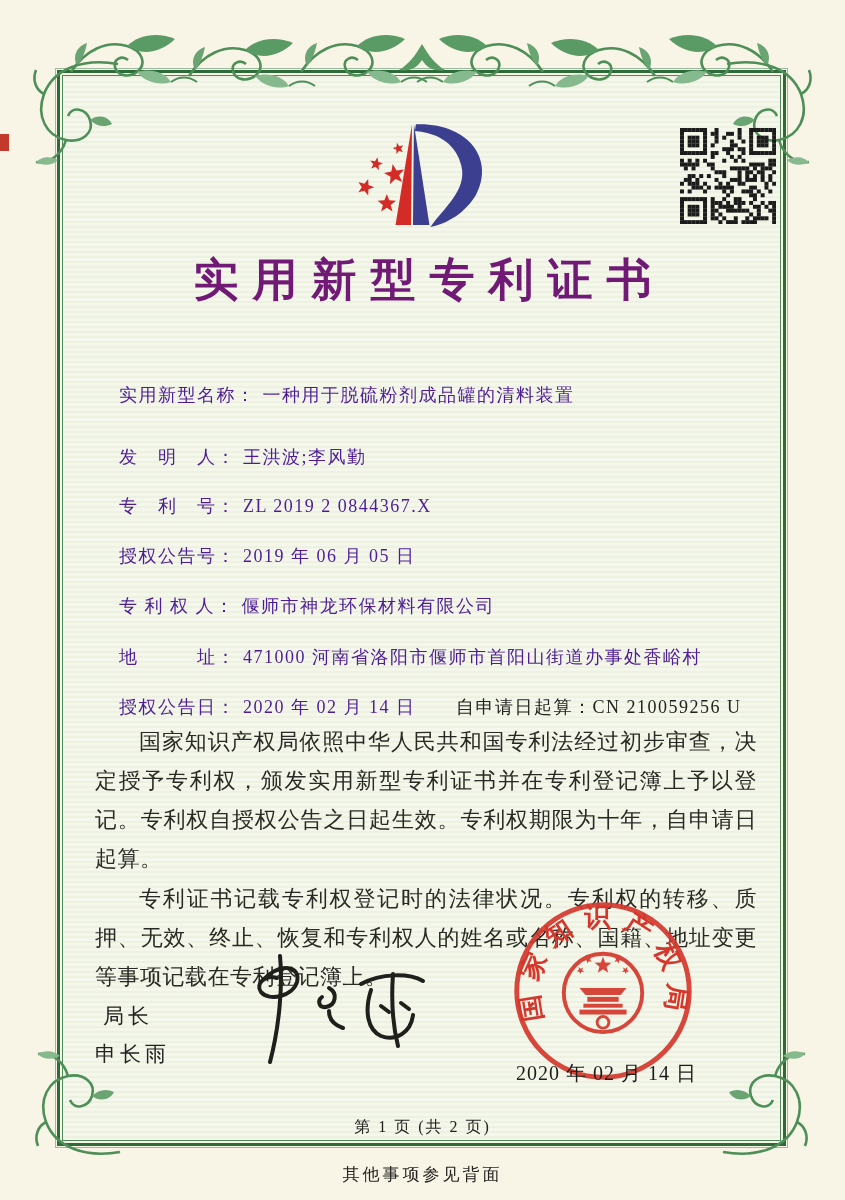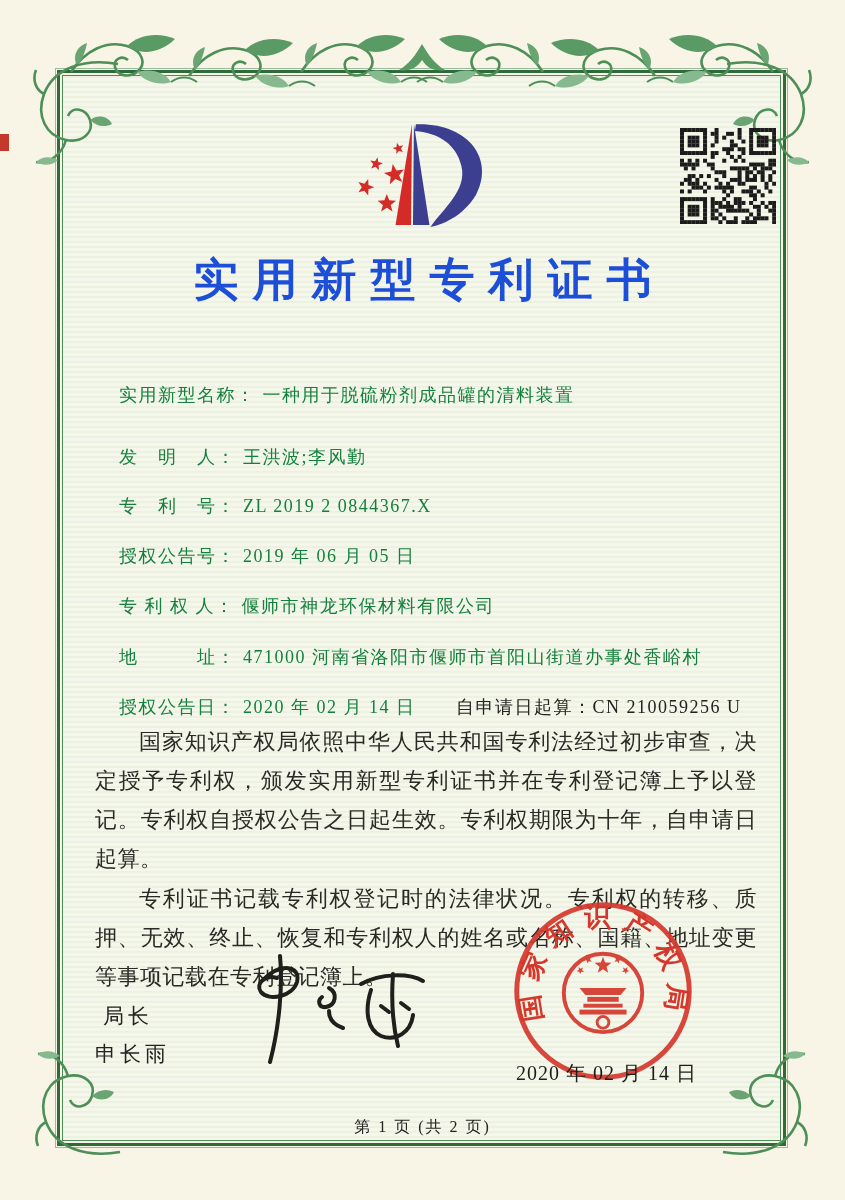--- a/index.html
+++ b/index.html
@@ -33,25 +33,25 @@
     position:absolute; left:78px; top:132px;
     font-size:18px; letter-spacing:3px; color:#23231f;
   }
 
   .logo { position:absolute; left:350px; top:120px; }
   .qr { position:absolute; left:680px; top:128px; }
 
   .title {
     position:absolute; left:0; top:250px; width:100%;
     text-align:center; font-size:45px; font-weight:bold;
-    letter-spacing:14px; text-indent:14px; color:#1d4ed8;
+    letter-spacing:14px; text-indent:14px; color:#701a75;
   }
 
   .field-row { position:absolute; left:95px; font-size:18px; letter-spacing:1.5px;
-    white-space:pre-wrap; color:#15803d; }
+    white-space:pre-wrap; color:#4c1d95; }
   .field-row .val { margin-left:7px; }
   .grant-no { position:absolute; left:432px; top:674px; font-size:18px;
     letter-spacing:1.5px; white-space:pre-wrap; color:#23231f; }
 
   .paragraphs {
     position:absolute; left:95px; top:706px; width:662px;
     font-size:22px; line-height:1.78; letter-spacing:0.5px;
     text-align:justify; color:#2a2a24;margin-top:16px;
   }
   .paragraphs p { text-indent:2em; }
@@ -519,14 +519,15 @@
       <polygon points="76,97 124,97 118,104 82,104"></polygon>
       <rect x="84" y="106" width="32" height="5"></rect>
       <rect x="80" y="113" width="40" height="4"></rect>
       <rect x="76" y="119" width="48" height="5"></rect>
       <circle cx="100" cy="132" r="6" fill="none" stroke="#d5372c" stroke-width="3"></circle>
     </g>
   </svg>
   <div class="seal-date">2020 年 02 月 14 日</div>
 
   <div class="page-indicator">第 1 页 (共 2 页)</div>
+  <div class="back-note">其他事项参见背面</div>
 
 </div>
 
 </body></html>

